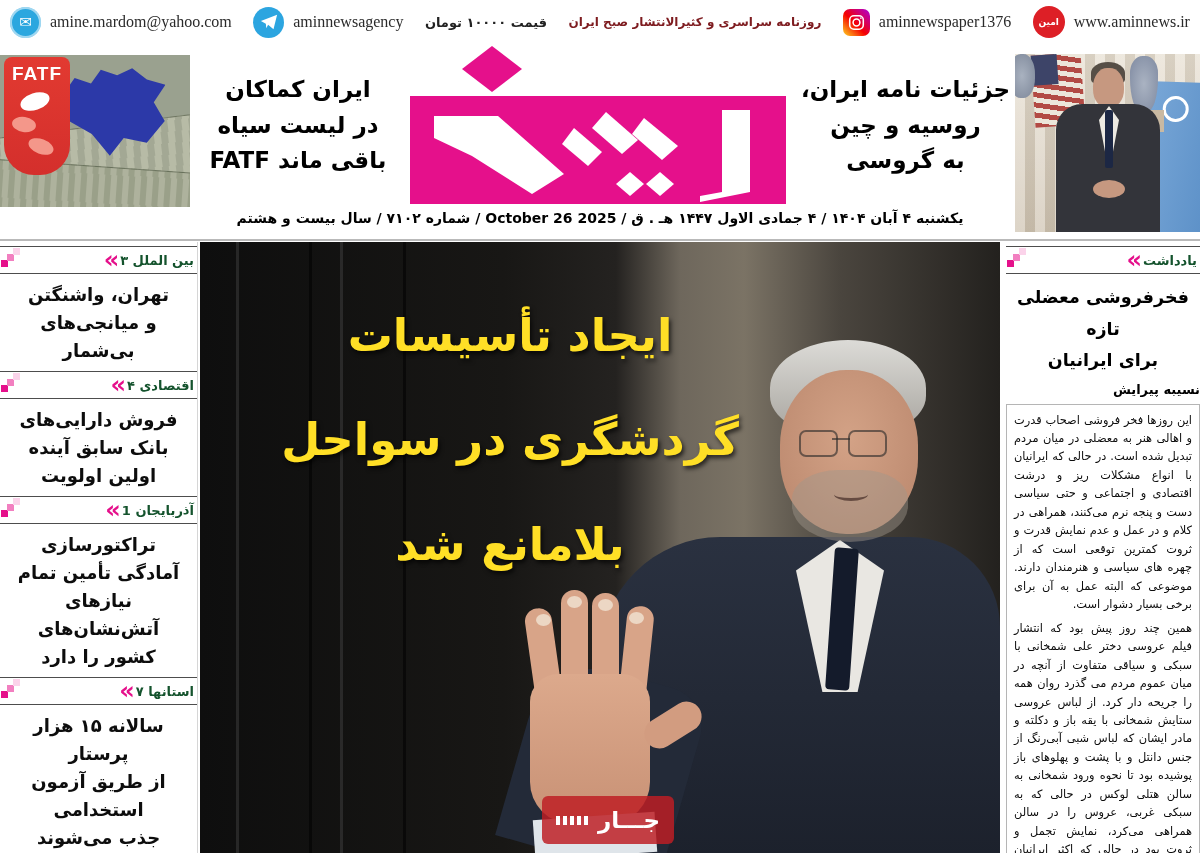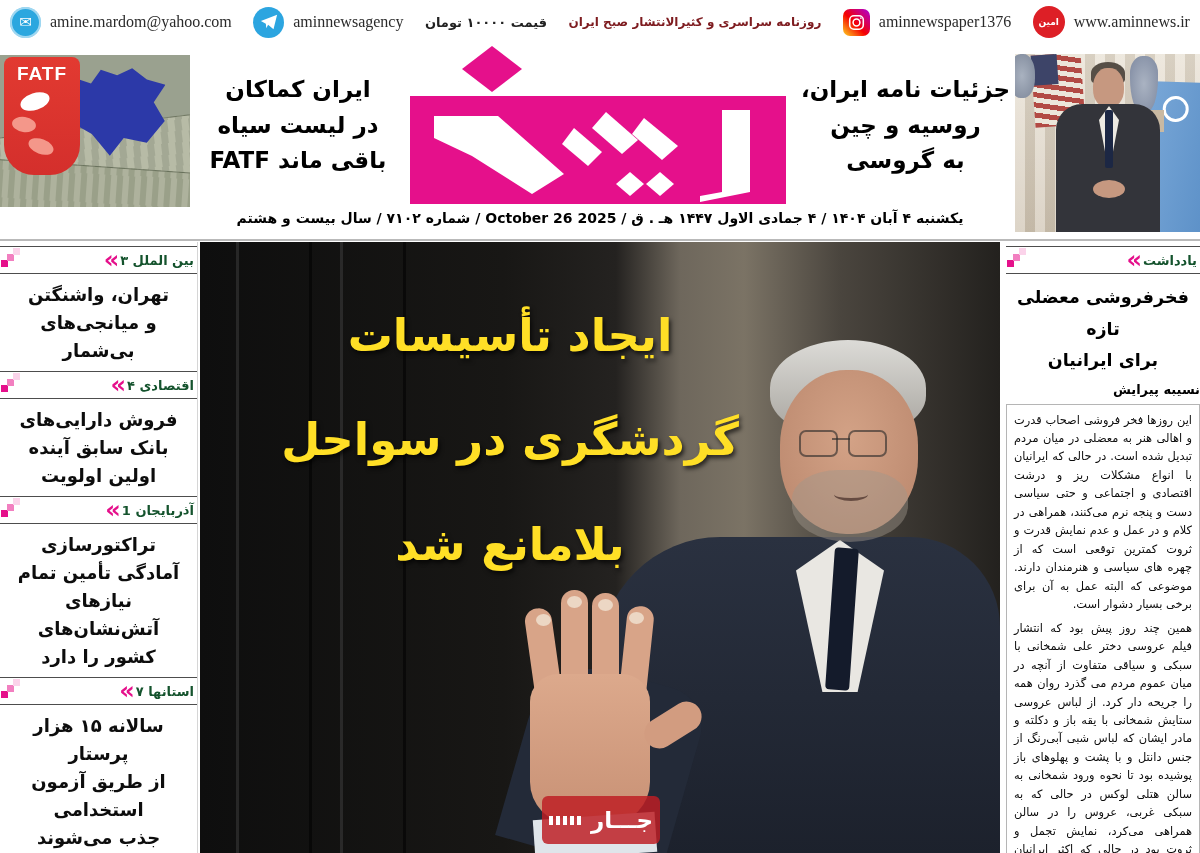--- a/index.html
+++ b/index.html
@@ -25,21 +25,21 @@
   
   .fatf-art{position:absolute;left:0;top:55px;width:190px;height:152px;overflow:hidden;
             background:#9aa18f}
   .bill{position:absolute;border:1px solid rgba(45,55,35,.45)}
   .bill1{left:-12px;top:70px;width:230px;height:60px;background:repeating-linear-gradient(95deg,#b7bba6 0 7px,#a3a894 7px 14px);transform:rotate(-7deg)}
   .bill2{left:-10px;top:112px;width:240px;height:52px;background:repeating-linear-gradient(88deg,#aeb29d 0 6px,#9aa089 6px 12px);transform:rotate(4deg)}
   .globe{position:absolute;right:4px;bottom:2px;width:120px;height:122px;border-radius:50%;
          background:radial-gradient(circle at 38% 30%,#ececе6,#eceae4 10%,#b9b9b2 48%,#6f6f68 88%)}
   .iran{position:absolute;left:56px;top:12px;width:112px;height:90px;background:#2c39a8;transform:rotate(-6deg);
         clip-path:polygon(6% 28%,20% 8%,34% 16%,44% 2%,58% 10%,72% 4%,84% 18%,100% 26%,88% 44%,96% 66%,78% 88%,58% 80%,44% 98%,30% 72%,12% 56%,0 40%)}
-  .fatf-badge{position:absolute;left:4px;top:2px;width:76px;height:118px;border-radius:8px 8px 30px 30px;
+  .fatf-badge{position:absolute;left:4px;top:2px;width:66px;height:118px;border-radius:8px 8px 30px 30px;
               background:linear-gradient(180deg,#e23a31,#d42f2c)}
   .fatf-label{color:#fff;font-weight:bold;font-size:19px;text-align:center;padding-top:6px;letter-spacing:1px;
               font-family:"Liberation Sans",sans-serif}
   .blob{position:absolute;border-radius:50%}
   .blob1{left:16px;top:36px;width:30px;height:17px;background:#fff;transform:rotate(-18deg)}
   .blob2{left:8px;top:60px;width:24px;height:15px;background:#f4978a;transform:rotate(8deg)}
   .blob3{left:24px;top:82px;width:26px;height:15px;background:#f4978a;transform:rotate(20deg)}
 
   .mast-head-left{position:absolute;left:192px;top:72px;width:212px;text-align:center;direction:rtl;
                   font-size:23px;font-weight:bold;line-height:1.55;color:#000}
@@ -117,21 +117,21 @@
   .f4{left:423px;top:364px;transform:rotate(6deg)}
   .nail{position:absolute;width:15px;height:12px;background:#ecd7c4;border-radius:50%}
   .n1{left:336px;top:372px}.n2{left:367px;top:354px}.n3{left:398px;top:357px}.n4{left:429px;top:370px}
   .palm{position:absolute;left:330px;top:432px;width:120px;height:150px;
         background:linear-gradient(180deg,#dca98c,#c89175);border-radius:28px 28px 42px 42px}
   .thumb{position:absolute;left:442px;top:468px;width:62px;height:30px;background:#d29c80;border-radius:16px;transform:rotate(-32deg)}
   .cuff{position:absolute;left:334px;top:574px;width:122px;height:40px;background:#dfe5ea;transform:rotate(-4deg)}
   .overlay{position:absolute;top:42px;left:10px;width:600px;text-align:center;direction:rtl;
            font-size:45px;font-weight:bold;color:#ffdf26;line-height:2.32;white-space:pre-line;
            text-shadow:2px 3px 4px rgba(0,0,0,.66);z-index:3}
-  .wm{position:absolute;left:342px;top:554px;width:118px;height:48px;background:rgba(190,30,36,.84);
+  .wm{position:absolute;left:342px;top:554px;width:132px;height:48px;background:rgba(190,30,36,.84);
       border-radius:6px;display:flex;align-items:center;justify-content:center;gap:8px;z-index:4}
   .wm-text{color:#fff;font-weight:bold;font-size:23px;direction:rtl;line-height:1}
   .wm-dashes{width:34px;height:9px;background:repeating-linear-gradient(90deg,#fff 0 4px,transparent 4px 7px)}
 
   
   .note-col{position:absolute;top:242px;left:1006px;width:194px;height:611px;overflow:hidden;box-sizing:border-box;padding-top:4px}
   .note-title{font-size:17.5px;font-weight:bold;text-align:center;direction:rtl;line-height:1.8;
               padding:8px 0 2px;white-space:pre-line;color:#000}
   .note-author{font-size:13px;font-weight:bold;direction:rtl;padding:3px 0 7px;color:#000}
   .note-body{border:1px solid #b5b5b5;border-bottom:none;padding:6px 7px 0;direction:rtl;text-align:justify;

